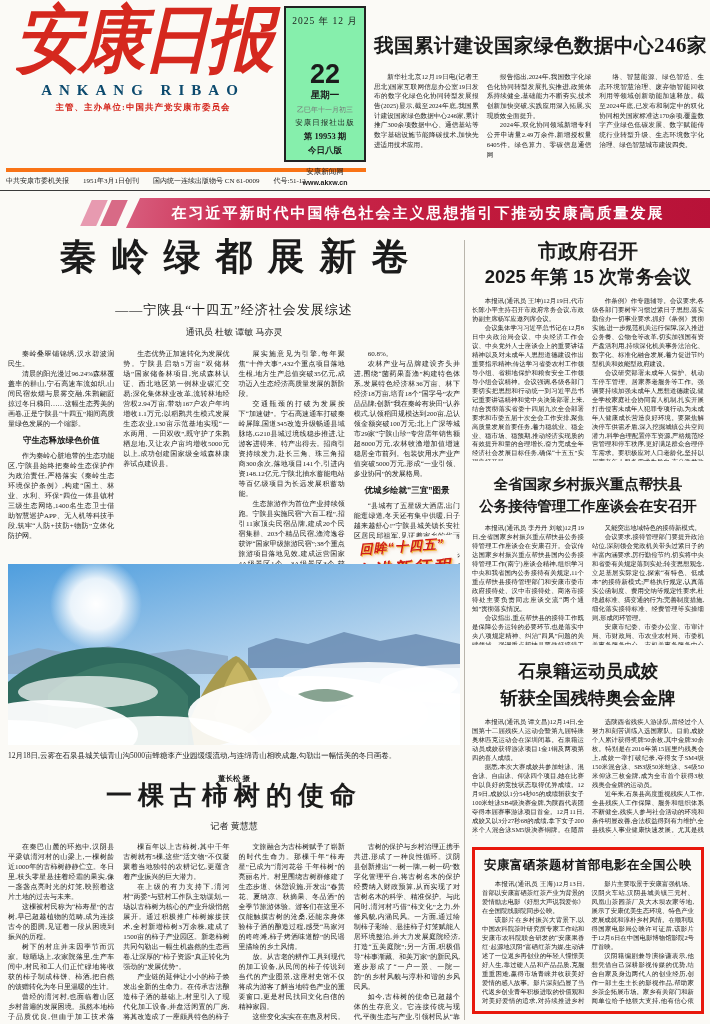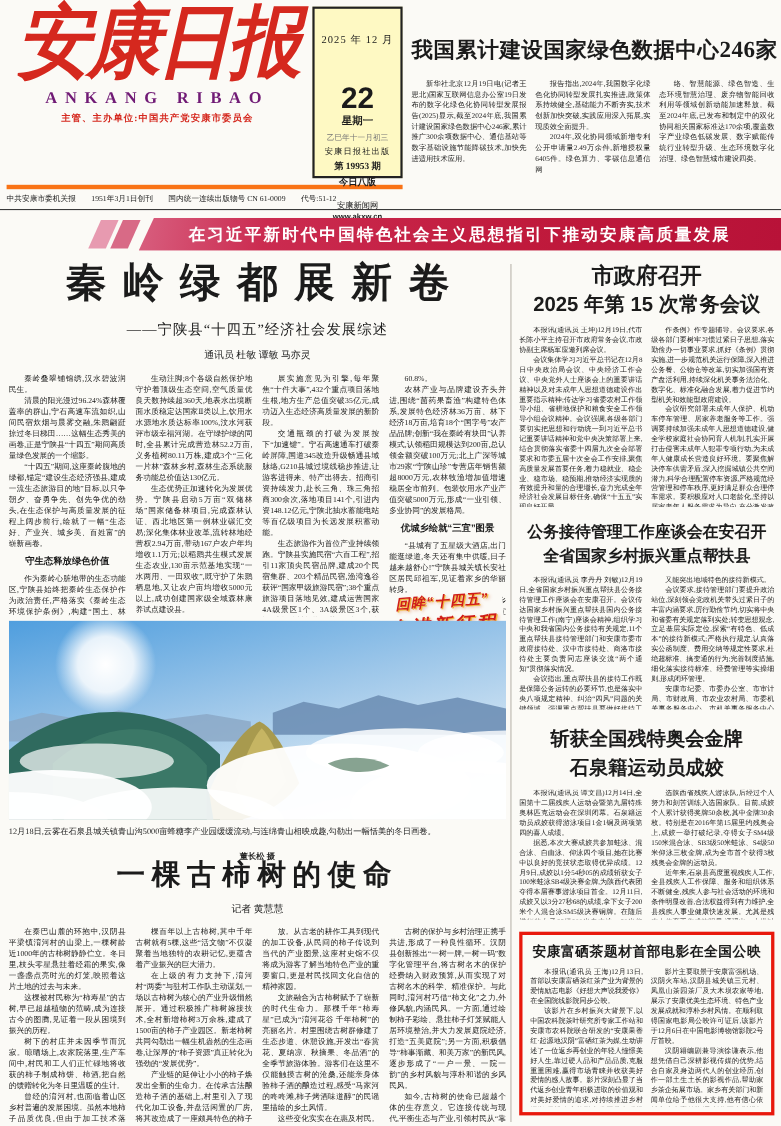--- a/index.html
+++ b/index.html
@@ -10,28 +10,28 @@
     color:#1b1b1b;
     -webkit-font-smoothing:antialiased;
   }
   .page{position:relative;width:710px;height:1024px;background:#fbfaf6;overflow:hidden;}
 
   
   .logo-block{position:absolute;left:6px;top:2px;width:274px;}
   .logo{font-size:67px;line-height:1.02;font-weight:900;font-style:italic;
         color:#d5281e;letter-spacing:-3px;text-align:center;
         font-family:"Liberation Serif","DejaVu Serif",serif;transform:scaleY(1.08);transform-origin:top;}
-  .logo-latin{margin-top:12px;text-align:center;color:#701a75;font-weight:bold;
+  .logo-latin{margin-top:12px;text-align:center;color:#0c4a6e;font-weight:bold;
         font-size:15px;letter-spacing:7px;font-family:"Liberation Serif","DejaVu Serif",serif;}
   .logo-org{margin-top:3px;text-align:center;color:#d5281e;font-weight:bold;font-size:8.5px;letter-spacing:1px;}
   .mast-footline{position:absolute;left:6px;top:168px;width:360px;border-top:4px solid #f97316;
         padding-top:4px;font-size:7px;color:#222;white-space:nowrap;}
 
   .date-box{position:absolute;left:284px;top:6px;width:82px;height:156px;border:2px solid #222;
-        background:#fef9c3;text-align:center;padding-top:22px;box-sizing:border-box;}
+        background:#86efac;text-align:center;padding-top:7px;box-sizing:border-box;}
   .db-month{font-size:9.5px;letter-spacing:1px;}
   .db-day{font-size:27px;font-weight:bold;line-height:1.05;font-family:"Liberation Sans","DejaVu Sans",sans-serif;margin-top:32px;}
   .db-week{font-size:9.5px;font-weight:bold;margin-top:1px;}
   .db-lunar{font-size:7px;color:#777;margin-top:3px;}
   .db-pub{font-size:7.5px;margin-top:3px;letter-spacing:1px;}
   .db-issue{font-size:8.5px;font-weight:bold;margin-top:3px;}
   .db-pages{font-size:8.5px;font-weight:bold;margin-top:2px;}
   .db-site{font-size:7.5px;margin-top:10px;}
   .db-url{font-size:7px;font-weight:bold;margin-top:2px;font-family:"Liberation Sans","DejaVu Sans",sans-serif;}
 
@@ -59,21 +59,21 @@
   
   .cols{display:flex;overflow:hidden;}
   .cols .col p{margin:0;text-indent:2em;text-align:justify;}
   .cols .col p.subhead{text-align:center;text-indent:0;font-weight:bold;margin:5px 0;
         font-family:"Liberation Sans","DejaVu Sans",sans-serif;}
 
   
   .lead{position:absolute;left:8px;top:236px;width:452px;}
   .lead-headline{text-align:center;font-size:37px;font-weight:bold;letter-spacing:15px;text-indent:15px;
         font-family:"Liberation Sans","DejaVu Sans",sans-serif;line-height:1.15;}
-  .lead-sub{text-align:center;font-size:13px;margin-top:12px;letter-spacing:1px;}
+  .lead-sub{text-align:center;font-size:13px;margin-top:22px;letter-spacing:1px;}
   .lead-by{text-align:center;font-size:9px;margin-top:7px;color:#222;}
   .lead-cols{margin-top:10px;gap:9px;height:222px;}
   .lead-cols .col{flex:1;font-size:7px;line-height:1.43;}
   .lead-cols .col p.subhead{font-size:8.5px;}
 
   .promo{position:absolute;right:2px;top:302px;width:110px;height:50px;background:#fbfaf6;
         transform:rotate(-4deg);text-align:center;
         font-family:"Liberation Sans","DejaVu Sans",sans-serif;font-style:italic;font-weight:900;
         color:#cf1d18;text-shadow:1px 1px 0 #f2b93e,2px 2px 3px rgba(205,70,0,.4);}
   .promo-l1{display:block;font-size:13px;letter-spacing:1px;}
@@ -163,26 +163,24 @@
   </div>
 
   <div class="lead">
     <div class="lead-headline">秦岭绿都展新卷</div>
     <div class="lead-sub">——宁陕县“十四五”经济社会发展综述</div>
     <div class="lead-by">通讯员 杜敏 谭敏 马亦灵</div>
     <div class="lead-cols cols">
       <div class="col">
           <p>秦岭叠翠铺锦绣,汉水碧波润民生。</p>
           <p>清晨的阳光漫过96.24%森林覆盖率的群山,宁石高速车流如织,山间民宿炊烟与晨雾交融,朱鹮翩跹掠过冬日梯田……这幅生态秀美的画卷,正是宁陕县“十四五”期间高质量绿色发展的一个缩影。</p>
-          <p>“十四五”期间,这座秦岭腹地的绿都,锚定“建设生态经济强县,建成一流生态旅游目的地”目标,以只争朝夕、奋勇争先、创先争优的劲头,在生态保护与高质量发展的征程上阔步前行,绘就了一幅“生态好、产业兴、城乡美、百姓富”的崭新画卷。</p>
           <p class="subhead">守生态释放绿色价值</p>
           <p>作为秦岭心脏地带的生态功能区,宁陕县始终把秦岭生态保护作为政治责任,严格落实《秦岭生态环境保护条例》,构建“国土、林业、水利、环保”四位一体县镇村三级生态网络,1400名生态卫士借助智慧巡护APP、无人机等科技手段,筑牢“人防+技防+物防”立体化防护网。</p>
         </div>
       <div class="col">
-          <p>生动注脚;8个各级自然保护地守护着顶级生态空间,空气质量优良天数持续超360天,地表水出境断面水质稳定达国家Ⅱ类以上,饮用水水源地水质达标率100%,汶水河获评市级幸福河湖。在守绿护绿的同时,全县累计完成营造林52.2万亩,义务植树80.11万株,建成3个“三化一片林”森林乡村,森林生态系统服务功能总价值达130亿元。</p>
           <p>生态优势正加速转化为发展优势。宁陕县启动5万亩“双储林场”国家储备林项目,完成森林认证、西北地区第一例林业碳汇交易;深化集体林业改革,流转林地经营权2.94万亩,带动167户农户年均增收1.1万元;以稻鹮共生模式发展生态农业,130亩示范基地实现“一水两用、一田双收”,既守护了朱鹮栖息地,又让农户亩均增收5000元以上,成功创建国家级全域森林康养试点建设县。</p>
         </div>
       <div class="col">
           <p>展实施意见为引擎,每年聚焦“十件大事”,432个重点项目落地生根,地方生产总值突破35亿元,成功迈入生态经济高质量发展的新阶段。</p>
           <p>交通瓶颈的打破为发展按下“加速键”。宁石高速通车打破秦岭屏障,国道345改造升级畅通县域脉络,G210县城过境线稳步推进,让游客进得来、特产出得去。招商引资持续发力,赴长三角、珠三角招商300余次,落地项目141个,引进内资148.12亿元,宁陕北抽水蓄能电站等百亿级项目为长远发展积蓄动能。</p>
           <p>生态旅游作为首位产业持续领跑。宁陕县实施民宿“六百工程”,招引11家顶尖民宿品牌,建成20个民宿集群、203个精品民宿,渔湾逸谷获评“国家甲级旅游民宿”;38个重点旅游项目落地见效,建成运营国家4A级景区1个、3A级景区3个,获评“省级全域旅游示范区”称号。全民文旅IP“村光大道”更是火爆出圈,350余个原生态节目吸引2000余名群众登台,全网话题曝光量超12亿次,5次登上央视,直接带动旅游接待量同比增长40%,夜市街区夏季餐饮消费超3000万元,农产品线上销售额达4500万元,全县累计接待游客314.81万人次,实现旅游花费15.17亿元,同比增长74.16%。</p>
         </div>
       <div class="col">
           <p>60.8%。</p>
           <p>农林产业与品牌建设齐头并进,围绕“菌药果畜渔”构建特色体系,发展特色经济林36万亩、林下经济18万亩,培育18个“国字号”农产品品牌;创新“我在秦岭有块田”认养模式,认领稻田规模达到200亩,总认领金额突破100万元;北上广深等城市29家“宁陕山珍”专营店年销售额超8000万元,农林牧渔增加值增速稳居全市前列。包装饮用水产业产值突破5000万元,形成“一业引领、多业协同”的发展格局。</p>
@@ -246,22 +244,22 @@
           <p>这棵被村民称为“柿寿星”的古树,早已超越植物的范畴,成为连接古今的图腾,见证着一段从困境到振兴的历程。</p>
           <p>树下的村庄并未因季节而沉寂。晾晒场上,农家院落里,生产车间中,村民和工人们正忙碌地将收获的柿子制成柿饼、柿酒,把自然的馈赠转化为冬日里温暖的生计。</p>
           <p>曾经的淯河村,也面临着山区乡村普遍的发展困境。虽然本地柿子品质优良,但由于加工技术落后、销售渠道单一,金黄的柿子常常只能以低价贱卖,甚至无奈地烂在枝头。“守着金饭碗,过着穷日子”是当时村民生活的真实写照。</p>
         </div>
       <div class="col">
           <p>棵百年以上古柿树,其中千年古树就有5棵,这些“活文物”不仅凝聚着当地独特的农耕记忆,更蕴含着产业振兴的巨大潜力。</p>
           <p>在上级的有力支持下,淯河村“两委”与驻村工作队主动谋划,一场以古柿树为核心的产业升级悄然展开。通过积极推广柿树嫁接技术,全村新增柿树3万余株,建成了1500亩的柿子产业园区。新老柿树共同勾勒出一幅生机盎然的生态画卷,让深厚的“柿子资源”真正转化为强劲的“发展优势”。</p>
           <p>产业链的延伸让小小的柿子焕发出全新的生命力。在传承古法酿造柿子酒的基础上,村里引入了现代化加工设备,并盘活闲置的厂房,将其改造成了一座颇具特色的柿子加工厂。如今,除了传统的柿饼、柿子酒外,还开发出了柿子醋、柿叶茶等产品。这些深加工产品不仅破解了鲜果保鲜与运输的难题,更显著提升了产品附加值。</p>
         </div>
       <div class="col">
+          <p>文旅融合为古柿树赋予了崭新的时代生命力。那棵千年“柿寿星”已成为“淯河花谷 千年柿树”的亮丽名片。村里围绕古树群修建了生态步道、休憩设施,开发出“春赏花、夏纳凉、秋摘果、冬品酒”的全季节旅游体验。游客们在这里不仅能触摸古树的沧桑,还能亲身体验柿子酒的酿造过程,感受“马家河的咚咚滩,柿子烤酒味道醇”的民谣里描绘的乡土风情。</p>
           <p>放。从古老的耕作工具到现代的加工设备,从民间的柿子传说到当代的产业图景,这座村史馆不仅将成为游客了解当地特色产业的重要窗口,更是村民找回文化自信的精神家园。</p>
-          <p>文旅融合为古柿树赋予了崭新的时代生命力。那棵千年“柿寿星”已成为“淯河花谷 千年柿树”的亮丽名片。村里围绕古树群修建了生态步道、休憩设施,开发出“春赏花、夏纳凉、秋摘果、冬品酒”的全季节旅游体验。游客们在这里不仅能触摸古树的沧桑,还能亲身体验柿子酒的酿造过程,感受“马家河的咚咚滩,柿子烤酒味道醇”的民谣里描绘的乡土风情。</p>
           <p>这些变化实实在在惠及村民。去年,淯河村接待游客超2万人次,一些村民率先尝鲜,办起了农家乐与民宿,实现了在“家门口”增收致富。古树下留影的游客,农家乐中的柿子宴,民宿里的宁静夜晚,这些由村民们自发探</p>
         </div>
       <div class="col">
           <p>古树的保护与乡村治理正携手共进,形成了一种良性循环。汉阴县创新推出“一树一牌,一树一码”数字化管理平台,将古树名木的保护经费纳入财政预算,从而实现了对古树名木的科学、精准保护。与此同时,淯河村巧借“柿文化”之力,外修风貌,内涵民风。一方面,通过绘制柿子彩绘、悬挂柿子灯笼赋能人居环境整治,并大力发展庭院经济,打造“五美庭院”;另一方面,积极倡导“柿事渐藏、和美万家”的新民风,逐步形成了“一户一景、一院一韵”的乡村风貌与淳朴和谐的乡风民风。</p>
           <p>如今,古柿树的使命已超越个体的生存意义。它连接传统与现代,平衡生态与产业,引领村民从“靠山吃山”走向“靠山致富”。正如驻村工作队员罗思雨所说,“古树是我们最宝贵的财富。保护好它们,让它们继续见证村庄发展,带动共同富裕,是我们最大的心愿。”</p>
         </div>
     </div>
   </div>
 
   <div class="vdivider"></div>
@@ -277,38 +275,38 @@
             <p>会议集体学习习近平总书记在12月8日中央政治局会议、中央经济工作会议、中央党外人士座谈会上的重要讲话精神以及对未成年人思想道德建设作出重要指示精神;传达学习省委农村工作领导小组、省耕地保护和粮食安全工作领导小组会议精神。会议强调,各级各部门要切实把思想和行动统一到习近平总书记重要讲话精神和党中央决策部署上来,结合贯彻落实省委十四届九次全会部署要求和市委五届十次全会工作安排,聚焦高质量发展首要任务,着力稳就业、稳企业、稳市场、稳预期,推动经济实现质的有效提升和量的合理增长,奋力完成全年经济社会发展目标任务,确保“十五五”实现良好开局。</p>
           </div>
         <div class="col">
             <p>作条例》作专题辅导。会议要求,各级各部门要树牢习惯过紧日子思想,落实勤俭办一切事业要求,抓好《条例》贯彻实施,进一步规范机关运行保障,深入推进公务餐、公物仓等改革,切实加强国有资产盘活利用,持续深化机关事务法治化、数字化、标准化融合发展,着力促进节约型机关和效能型政府建设。</p>
             <p>会议研究部署未成年人保护、机动车停车管理、居家养老服务等工作。强调要持续加强未成年人思想道德建设,健全学校家庭社会协同育人机制,扎实开展打击侵害未成年人犯罪专项行动,为未成年人健康成长营造良好环境。要聚焦解决停车供需矛盾,深入挖掘城镇公共空间潜力,科学合理配置停车资源,严格规范经营管理和停车秩序,更好满足群众合理停车需求。要积极应对人口老龄化,坚持以居家老年人服务需求为导向,充分激发政府、市场、社会、家庭等多元主体的积极性,不断优化资源配置,配套完善服务供给体系,促进养老服务高质量发展。会议还研究了其他事项。</p>
           </div>
       </div>
     </div>
 
     <div class="art2">
+      <div class="art-head">全省国家乡村振兴重点帮扶县</div>
       <div class="art-head">公务接待管理工作座谈会在安召开</div>
-      <div class="art-head">全省国家乡村振兴重点帮扶县</div>
       <div class="cols">
         <div class="col">
             <p>本报讯(通讯员 李丹丹 刘敏)12月19日,全省国家乡村振兴重点帮扶县公务接待管理工作座谈会在安康召开。会议传达国家乡村振兴重点帮扶县国内公务接待管理工作(南宁)座谈会精神,组织学习中央和我省国内公务接待有关规定,11个重点帮扶县接待管理部门和安康市委市政府接待处、汉中市接待处、商洛市接待处主要负责同志座谈交流“两个通知”贯彻落实情况。</p>
             <p>会议指出,重点帮扶县的接待工作既是保障公务运转的必要环节,也是落实中央八项规定精神、纠治“四风”问题的关键领域。强调重点帮扶县要做好接待工作首先要把握政治属性和地域定位,解放思想,破除老观念,立足县域实际,探索符合接待工作新形势新要求、</p>
           </div>
         <div class="col">
             <p>又能突出地域特色的接待新模式。</p>
             <p>会议要求,接待管理部门要提升政治站位,深刻领会党政机关带头过紧日子的丰富内涵要求,厉行勤俭节约,切实将中央和省委有关规定落到实处;转变思想观念,立足基层实际定位,探索“有特色、低成本”的接待新模式;严格执行规定,认真落实公函制度、费用交纳等规定性要求,杜绝超标准、搞变通的行为;完善制度措施,细化落实接待标准、经费管理等实操细则,形成闭环管理。</p>
             <p>安康市纪委、市委办公室、市审计局、市财政局、市农业农村局、市委机关事务服务中心、市机关事务服务中心及非重点帮扶县接待管理部门负责同志参加或列席会议。</p>
           </div>
       </div>
     </div>
 
     <div class="art3">
+      <div class="art-head">石泉籍运动员成姣</div>
       <div class="art-head">斩获全国残特奥会金牌</div>
-      <div class="art-head">石泉籍运动员成姣</div>
       <div class="cols">
         <div class="col">
             <p>本报讯(通讯员 谭文昌)12月14日,全国第十二届残疾人运动会暨第九届特殊奥林匹克运动会在深圳闭幕。石泉籍运动员成姣获得游泳项目1金1铜及两项第四的喜人成绩。</p>
             <p>据悉,本次大赛成姣共参加蛙泳、混合泳、自由泳、仰泳四个项目,她在比赛中以良好的竞技状态取得优异成绩。12月9日,成姣以1分54秒05的成绩斩获女子100米蛙泳SB4级决赛金牌,为陕西代表团夺得本届赛事游泳项目首金。12月11日,成姣又以3分27秒68的成绩,拿下女子200米个人混合泳SM5级决赛铜牌。在随后进行的女子S5级200米自由泳、50米仰泳项目中均获得第四名。</p>
           </div>
         <div class="col">
             <p>选陕西省残疾人游泳队,后经过个人努力和刻苦训练入选国家队。目前,成姣个人累计获得奖牌50余枚,其中金牌30余枚。特别是在2016年第15届里约残奥会上,成姣一举打破纪录,夺得女子SM4级150米混合泳、SB3级50米蛙泳、S4级50米仰泳三枚金牌,成为全市首个获得3枚残奥会金牌的运动员。</p>
             <p>近年来,石泉县高度重视残疾人工作,全县残疾人工作保障、服务和组织体系不断健全,残疾人参与社会活动的环境和条件明显改善,合法权益得到有力维护,全县残疾人事业健康快速发展。尤其是残疾人体育工作成效明显,涌现出一大批以夏江波、成姣为代表的石泉籍优秀运动员,先后在残奥会、全国残疾人运动会等大型综合运动会中崭露头角,屡获佳绩,展现了石泉健儿的良好风采。</p>
           </div>
       </div>

